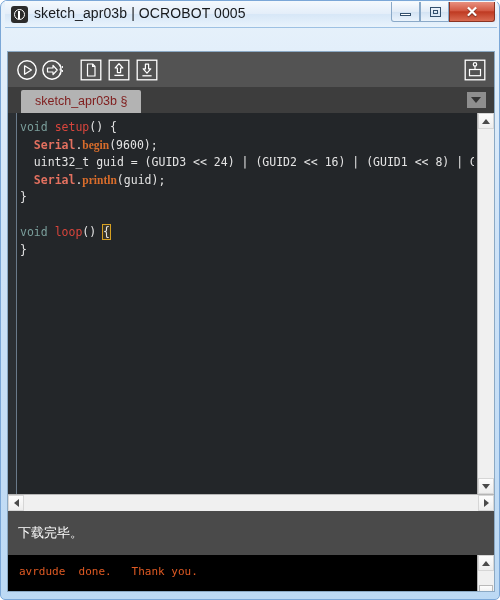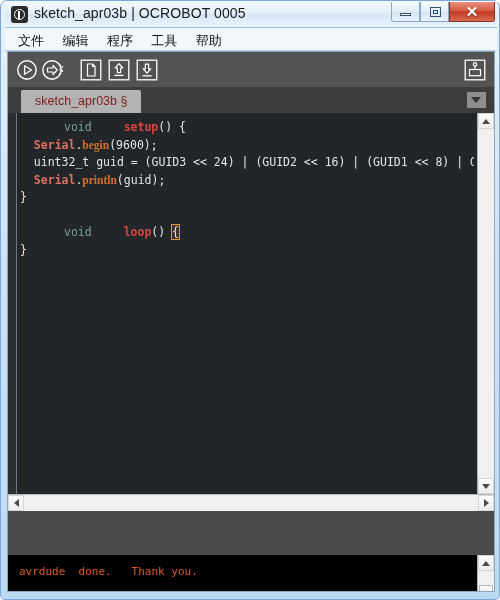--- a/index.html
+++ b/index.html
@@ -214,22 +214,22 @@
     position: absolute;
     left: 12px; top: 6px;
     right: 20px; bottom: 0;
     font-family: "DejaVu Sans Mono", "Liberation Mono", monospace;
     font-size: 11.5px;
     line-height: 17.5px;
     color: #e4e4e4;
     white-space: pre;
     overflow: hidden;
   }
-  .tok-type    { color: #7a9e9b; margin-left: 44px; }
-  .tok-func    { color: #d9453c; font-weight: bold; margin-left: 25px; }
+  .tok-type    { color: #7a9e9b; }
+  .tok-func    { color: #d9453c; font-weight: normal; }
   .tok-obj     { color: #e2705f; font-weight: bold; }
   .tok-method  { color: #d96d2b; font-weight: bold; font-family: Liberation Serif, serif; }
   .tok-plain   { color: #e4e4e4; }
   .brace-hl    { outline: 1px solid #d6a021; background: rgba(214,160,33,0.12); }
 
   
   #editor-vscroll {
     position: absolute;
     right: 0; top: 61px;
     width: 17px; height: 381px;
@@ -330,27 +330,20 @@
         <div class="glyph"></div>
       </div>
       <div class="win-btn" id="btn-maximize">
         <div class="glyph"></div>
       </div>
       <div class="win-btn" id="btn-close">
         <div class="glyph">✕</div>
       </div>
     </div>
 
-    <div id="menubar">
-      <span class="menu-item">文件</span>
-      <span class="menu-item">编辑</span>
-      <span class="menu-item">程序</span>
-      <span class="menu-item">工具</span>
-      <span class="menu-item">帮助</span>
-    </div>
 
     <div id="ide-body">
 
       <div id="toolbar">
 
         <div class="tb-icon" style="left:8px;">
           <svg width="22" height="22" viewBox="0 0 22 22" aria-hidden="true">
             <circle cx="11" cy="11" r="9.2" fill="none" stroke="#ffffff" stroke-width="1.4"></circle>
             <path d="M8.6 6.8 L15.4 11 L8.6 15.2 Z" fill="none" stroke="#ffffff" stroke-width="1.3" stroke-linejoin="round"></path>
           </svg>
@@ -422,20 +415,21 @@
 
       <div id="editor-hscroll">
         <div class="sb-arrow-h" style="left:0;">
           <div class="tri tri-left" style="position:absolute;left:5px;top:3px;"></div>
         </div>
         <div class="sb-arrow-h" style="right:0;">
           <div class="tri tri-right" style="position:absolute;left:5px;top:3px;"></div>
         </div>
       </div>
 
+      <div id="status-msg">下载完毕。</div>
 
       <div id="console">avrdude  done.   Thank you.</div>
       <div id="console-vscroll">
         <div class="sb-arrow" style="top:0;">
           <div class="tri tri-up"></div>
         </div>
         <div id="console-thumb"></div>
 
       </div>
 

